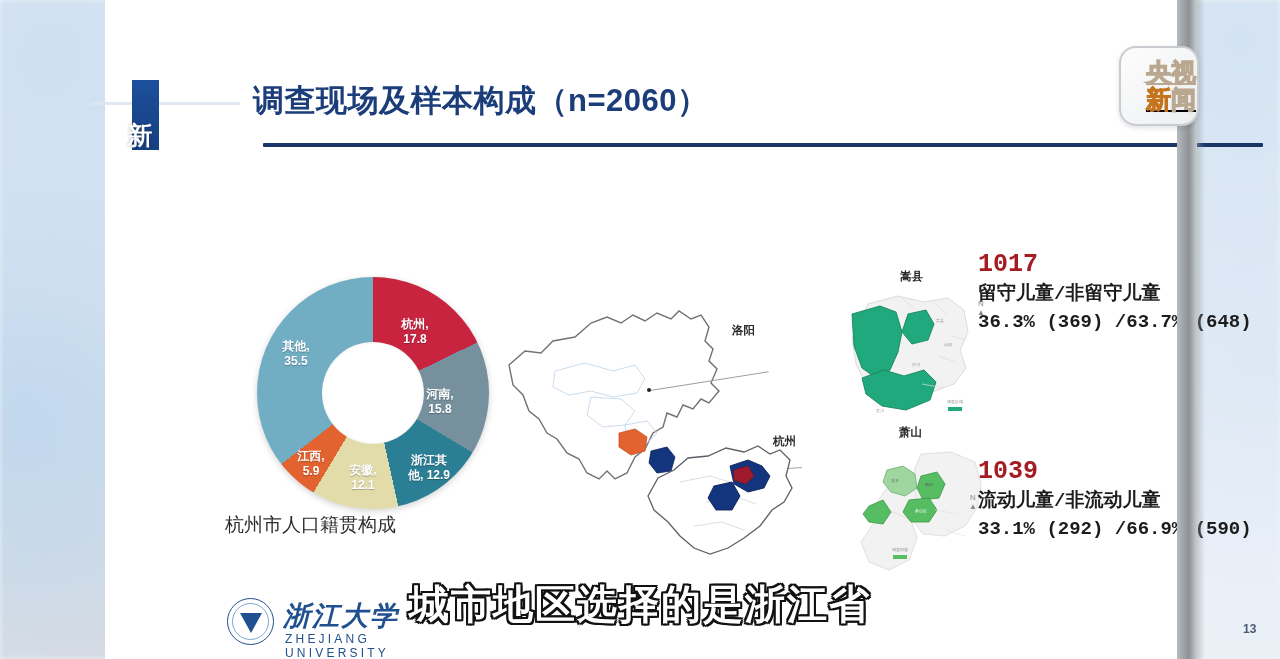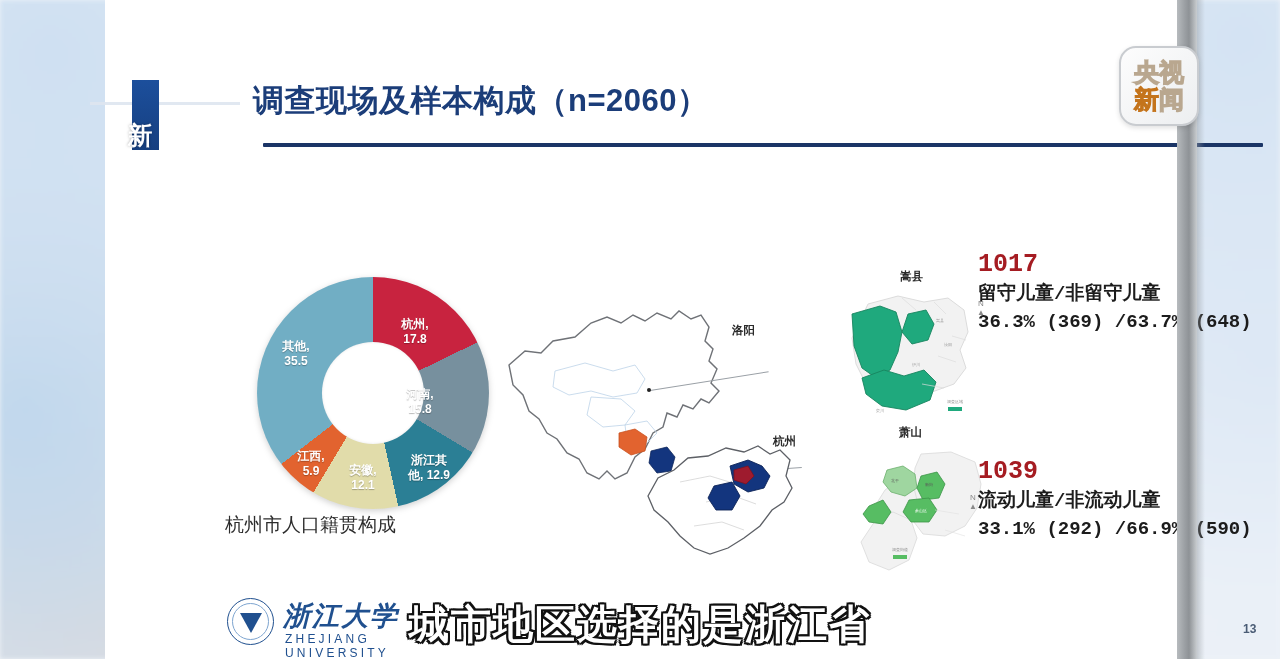--- a/index.html
+++ b/index.html
@@ -56,23 +56,23 @@
   .cctv-xin{position:absolute;left:26px;top:68px;width:52px;height:34px;
     font-size:25px;font-weight:bold;color:#ffffff;
     display:flex;align-items:center;justify-content:center;
     text-shadow:0 0 3px rgba(0,0,0,.35);}
 
   
   .news-logo{position:absolute;left:1119px;top:46px;width:76px;height:76px;
     border:2px solid #c9ccd0;border-radius:17px;
     background:linear-gradient(135deg,#fdfdfd,#eceef0);
     box-shadow:0 2px 5px rgba(0,0,0,.12);overflow:hidden;}
-  .nl-row{position:absolute;left:0;width:76px;height:30px;
+  .nl-row{position:absolute;left:12px;width:76px;height:30px;
     display:flex;align-items:center;justify-content:center;
-    font-size:25px;font-weight:bold;letter-spacing:0px;}
+    font-size:25px;font-weight:bold;letter-spacing:0px;text-decoration:underline;}
   .nl-row.r1{top:9px;color:#ffffff;-webkit-text-stroke:1.3px #b9a78f;}
   .nl-row.r2{top:36px;}
   .nl-c-orange{color:#e08b2a;-webkit-text-stroke:1px #c4741c;}
   .nl-c-white{color:#ffffff;-webkit-text-stroke:1.3px #b9a78f;}
 
   
   .donut-wrap{position:absolute;left:152px;top:277px;width:232px;height:232px;}
   .donut{position:absolute;inset:0;border-radius:50%;
     filter:drop-shadow(0 2px 3px rgba(0,0,0,.18));}
   .donut-hole{position:absolute;left:50%;top:50%;width:44%;height:44%;
@@ -121,21 +121,21 @@
 
   
   .pagenum{position:absolute;left:1138px;top:622px;font-size:12px;
     color:#4a5c75;font-weight:bold;}
 
   
   .subtitle{position:absolute;left:0;top:577px;width:1280px;text-align:center;
     font-size:40px;font-weight:bold;color:#ffffff;letter-spacing:2px;
     text-shadow:
       -2px -2px 0 #111, 2px -2px 0 #111, -2px 2px 0 #111, 2px 2px 0 #111,
-      0 -2px 0 #111, 0 2px 0 #111, -2px 0 0 #111, 2px 0 0 #111; margin-top: 20px;}
+      0 -2px 0 #111, 0 2px 0 #111, -2px 0 0 #111, 2px 0 0 #111;}
 </style>
 </head>
 <body>
 
 <div id="stage">
 
   <div class="backdrop"></div>
 
   <div class="slide">
     <div class="slide-inner">
@@ -143,21 +143,21 @@
       <div class="title">调查现场及样本构成（n=2060）</div>
       <div class="title-rule"></div>
 
       <div class="donut-wrap">
         <div class="donut" id="donut-ring" style="background: conic-gradient(rgb(200, 35, 63) 0deg, rgb(200, 35, 63) 64.08deg, rgb(119, 144, 158) 64.08deg, rgb(119, 144, 158) 120.96deg, rgb(43, 127, 149) 120.96deg, rgb(43, 127, 149) 167.4deg, rgb(225, 220, 170) 167.4deg, rgb(225, 220, 170) 210.96deg, rgb(226, 99, 47) 210.96deg, rgb(226, 99, 47) 232.2deg, rgb(113, 174, 196) 232.2deg, rgb(113, 174, 196) 360deg);"></div>
         <div class="donut-hole"></div>
 
         <div class="dlabel" style="left:126px;top:40px;width:64px;">
           <span>杭州</span>,<br><span>17.8</span>
         </div>
-        <div class="dlabel" style="left:132px;top:110px;width:62px;">
+        <div class="dlabel" style="left:152px;top:110px;width:62px;">
           <span>河南</span>,<br><span>15.8</span>
         </div>
         <div class="dlabel" style="left:140px;top:168px;width:64px;margin-top:8px;">
           浙江其<br>他, <span>12.9</span>
         </div>
         <div class="dlabel" style="left:78px;top:186px;width:56px;">
           <span>安徽</span>,<br><span>12.1</span>
         </div>
         <div class="dlabel" style="left:28px;top:172px;width:52px;">
           <span>江西</span>,<br><span>5.9</span>

